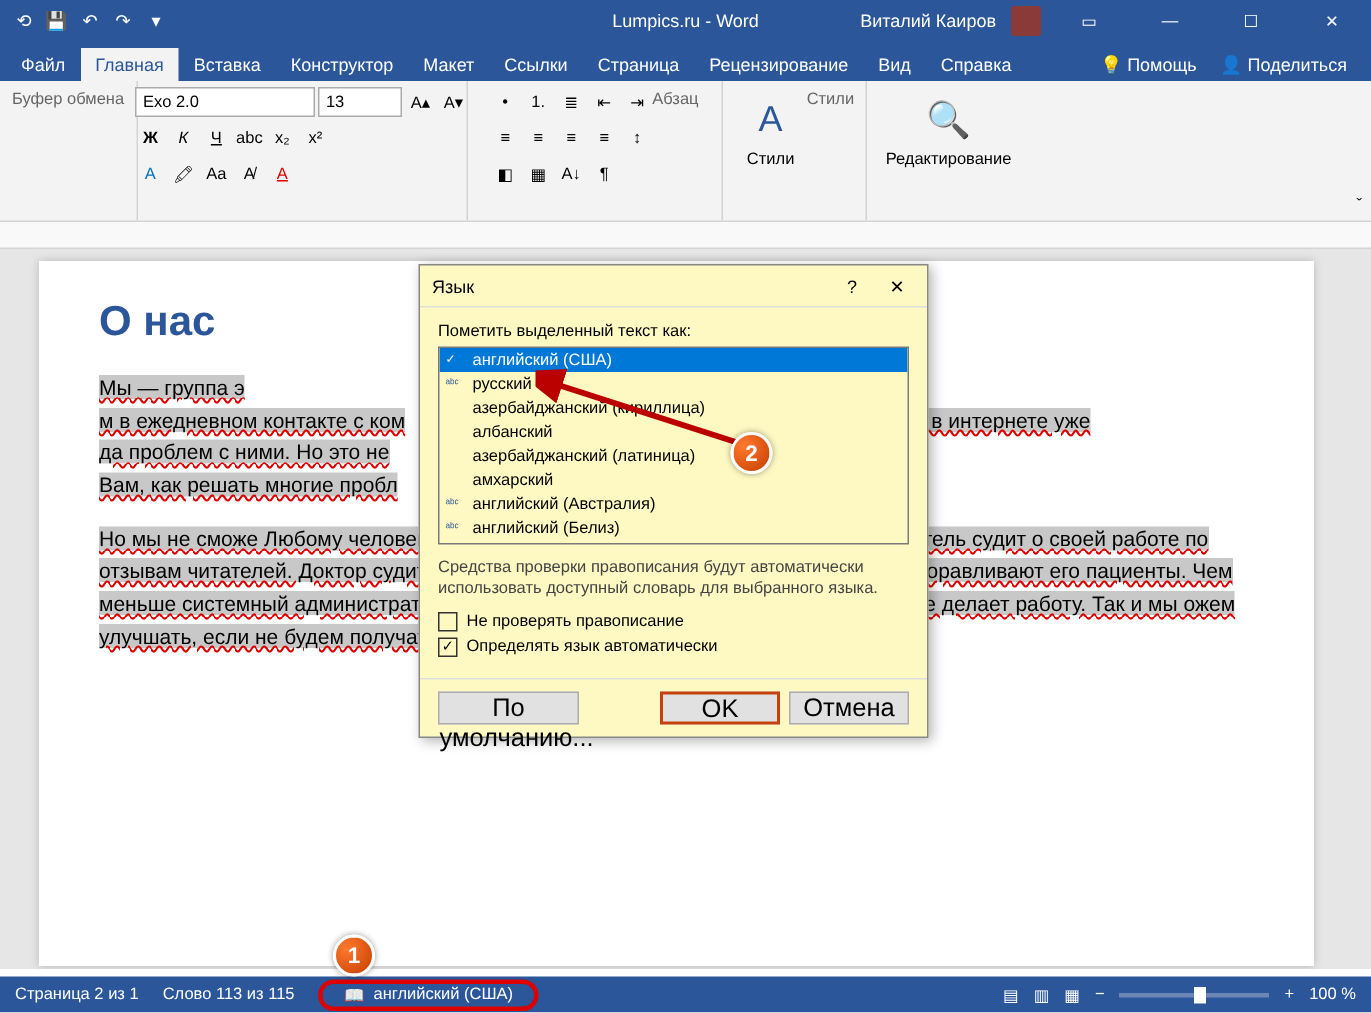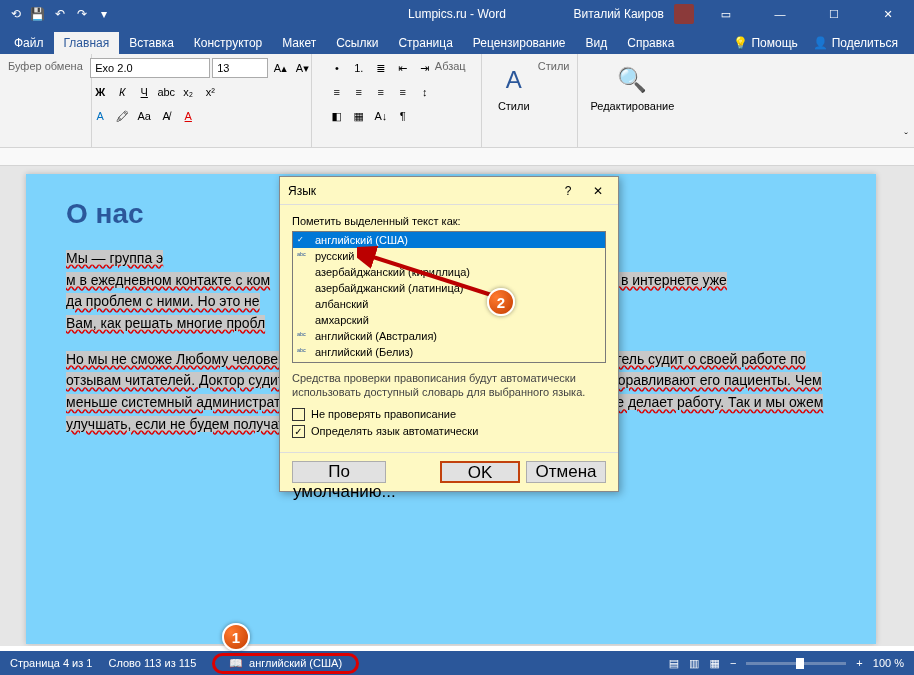--- a/index.html
+++ b/index.html
@@ -27,21 +27,21 @@
 .big-ico { width: 32px; height: 32px; background: #d4d4d4; border: 1px solid #aaa; margin-bottom: 2px; }
 .font-row { display: flex; gap: 2px; margin-bottom: 4px; }
 .font-select { width: 120px; height: 20px; font-size: 11px; border: 1px solid #ababab; background: #fff; padding: 0 4px; }
 .size-select { width: 56px; height: 20px; font-size: 11px; border: 1px solid #ababab; background: #fff; padding: 0 4px; }
 .small-btn { width: 20px; height: 20px; border: 1px solid transparent; display: inline-flex; align-items: center; justify-content: center; font-size: 11px; }
 .styles-ico { width: 40px; height: 40px; display: flex; align-items: center; justify-content: center; font-size: 24px; color: #2b579a; }
 
 .ruler { height: 18px; background: #f9f9f9; border-bottom: 1px solid #d4d4d4; }
 
 .doc-area { position: relative; background: #e6e6e6; height: 480px; overflow: hidden; padding: 8px 0 0 26px; }
-.page { background: #7dd3fc; width: 850px; min-height: 470px; padding: 24px 40px; box-shadow: 0 0 6px rgba(0,0,0,.2); }
+.page { background: #ffffff; width: 850px; min-height: 470px; padding: 24px 40px; box-shadow: 0 0 6px rgba(0,0,0,.2); }
 .heading { color: #2b579a; font-size: 28px; font-weight: 600; margin-bottom: 18px; }
 .para { font-size: 14px; line-height: 1.55; color: #000; margin-bottom: 14px; }
 .para span { background: #c8c8c8; border-bottom: 2px wavy #d00; text-decoration-line: underline; text-decoration-style: wavy; text-decoration-color: #d00; }
 
 .dialog { position: absolute; left: 279px; top: 176px; width: 340px; background: #fef9c3; border: 1px solid #888; box-shadow: 2px 2px 8px rgba(0,0,0,.3); z-index: 100; }
 .dlg-title { height: 28px; display: flex; align-items: center; padding: 0 8px; font-size: 12px; border-bottom: 1px solid #ddd; }
 .dlg-title-btns { margin-left: auto; display: flex; gap: 6px; }
 .dlg-title-btns span { width: 24px; text-align: center; cursor: pointer; }
 .dlg-body { padding: 10px 12px; font-size: 11px; }
 .dlg-label { margin-bottom: 4px; }
@@ -219,25 +219,25 @@
       <div class="lang-item">
           <span class="abc-ico">ᵃᵇᶜ</span>
           <span>русский</span>
         </div>
       <div class="lang-item">
           <span class="abc-ico"></span>
           <span>азербайджанский (кириллица)</span>
         </div>
       <div class="lang-item">
           <span class="abc-ico"></span>
+          <span>албанский</span>
+        </div>
+      <div class="lang-item">
+          <span class="abc-ico"></span>
           <span>азербайджанский (латиница)</span>
-        </div>
-      <div class="lang-item">
-          <span class="abc-ico"></span>
-          <span>албанский</span>
         </div>
       <div class="lang-item">
           <span class="abc-ico"></span>
           <span>амхарский</span>
         </div>
       <div class="lang-item">
           <span class="abc-ico">ᵃᵇᶜ</span>
           <span>английский (Австралия)</span>
         </div>
       <div class="lang-item">
@@ -268,21 +268,21 @@
         <path d="M0,0 L0,6 L8,3 z" fill="#b00"></path>
       </marker>
     </defs>
   <line x1="150" y1="55" x2="10" y2="10" stroke="#b00" stroke-width="4" marker-end="url(#ah)"></line>
 </svg>
 
 <div class="callout c1">1</div>
 <div class="callout c2">2</div>
 
 <div class="statusbar">
-  <span>Страница 4 из 1</span>
+  <span>Страница 2 из 1</span>
   <span>Слово 113 из 115</span>
   <span class="status-lang">
     <span>📖</span>
     <span>английский (США)</span>
   </span>
   <div class="status-right">
     <span>▤</span>
     <span>▥</span>
     <span>▦</span>
     <span>−</span>

